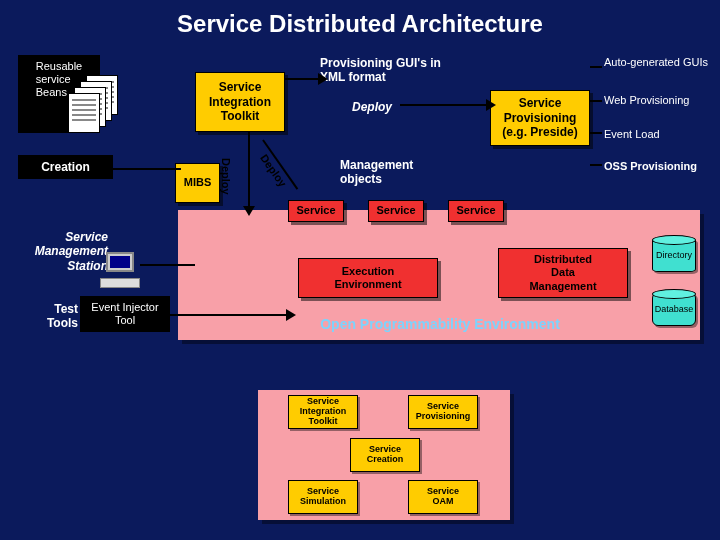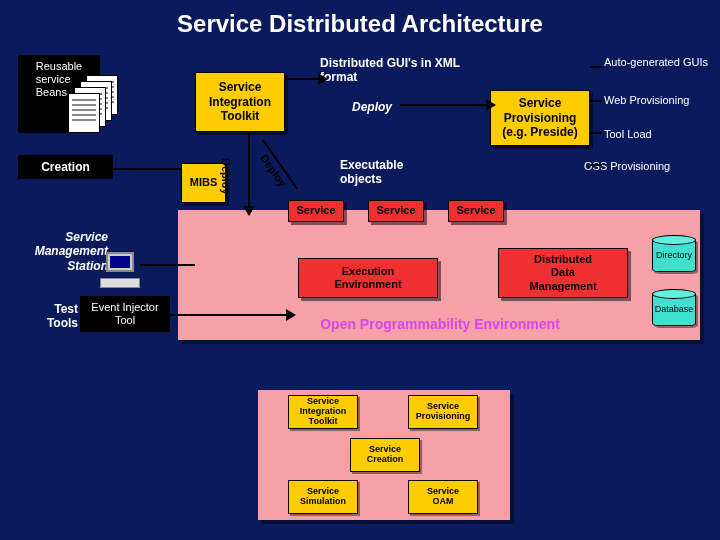--- a/index.html
+++ b/index.html
@@ -67,21 +67,21 @@
     font-weight: bold;
     line-height: 1.2;
   }
   .label-link {
     position: absolute;
     color: #fff;
     font-size: 11px;
     text-align: center;
   }
   .section-title {
-    color: #d946ef;
+    color: #7dd3fc;
     font-weight: bold;
     font-size: 14px;
     text-align: center;
   }
   .stacked-docs {
     position: absolute;
     width: 55px;
     height: 55px;
   }
   .doc {
@@ -196,43 +196,43 @@
   <span style="white-space:pre-line; font-size:11px;">Event Injector
 Tool</span>
 </div>
 
 <div class="box yellow-box" style="left:195px; top:72px; width:90px; height:60px;">
   <span style="white-space:pre-line;">Service
 Integration
 Toolkit</span>
 </div>
 
-<div class="box yellow-box" style="left:181px; top:163px; width:45px; height:40px; font-size:11px;">
+<div class="box yellow-box" style="left:175px; top:163px; width:45px; height:40px; font-size:11px;">
   <span>MIBS</span>
 </div>
 
 <div class="rotated" style="left:232px; top:158px; transform:rotate(90deg); transform-origin:left top;">Deploy</div>
 <div class="rotated" style="left:268px; top:152px; transform:rotate(55deg); transform-origin:left top;">Deploy</div>
 
 <div class="box yellow-box" style="left:195px; top:245px; width:68px; height:42px;">
   <span style="white-space:pre-line;">OAM
 Agent</span>
 </div>
 
-<div class="label-white" style="left:320px; top:56px; width:140px;">Distributed GUI's
+<div class="label-white" style="left:320px; top:56px; width:140px;">Provisioning GUI's
 in XML format</div>
 <div class="label-white" style="left:352px; top:100px; font-style:italic;">Deploy</div>
-<div class="label-white" style="left:340px; top:158px; width:90px;">Executable
+<div class="label-white" style="left:340px; top:158px; width:90px;">Management
 objects</div>
 
 <div class="label-link" style="left:604px; top:56px;">Auto-generated
 GUIs</div>
 <div class="label-link" style="left:604px; top:94px;">Web Provisioning</div>
-<div class="label-link" style="left:604px; top:128px;">Tool Load</div>
-<div class="label-link" style="left:584px; top:160px;">OSS Provisioning</div>
+<div class="label-link" style="left:604px; top:128px;">Event Load</div>
+<div class="label-link" style="left:604px; top:160px;font-weight:bold;">OSS Provisioning</div>
 
 <div class="box yellow-box" style="left:490px; top:90px; width:100px; height:56px;">
   <span style="white-space:pre-line;">Service
 Provisioning
 (e.g. Preside)</span>
 </div>
 
 <div class="pink-zone" style="left:178px; top:210px; width:522px; height:130px;"></div>
 
 <div class="box red-box" style="left:288px; top:200px; width:56px; height:22px; font-size:11px;">
@@ -252,21 +252,21 @@
 
 <div class="box red-box" style="left:498px; top:248px; width:130px; height:50px; font-size:11px;">
   <span style="white-space:pre-line;">Distributed
 Data
 Management</span>
 </div>
 
 <div class="cylinder" style="left:652px; top:238px;">
     <span>Directory</span>
   </div>
-<div class="cylinder" style="left:652px; top:292px;">
+<div class="cylinder" style="left:652px; top:292px;border-radius:6px;">
     <span>Database</span>
   </div>
 
 <div class="section-title" style="position:absolute; left:260px; top:316px; width:360px;">Open Programmability Environment</div>
 
 <div class="pink-zone" style="left:258px; top:390px; width:252px; height:130px;"></div>
 
 <div class="small-yellow" style="position:absolute; left:288px; top:395px; width:70px; height:34px;">
     <span style="white-space:pre-line;">Service
 Integration

